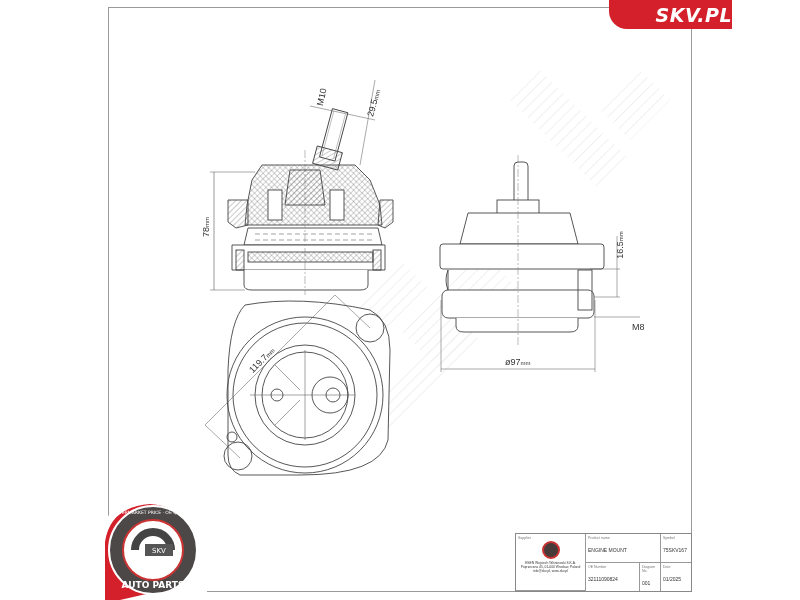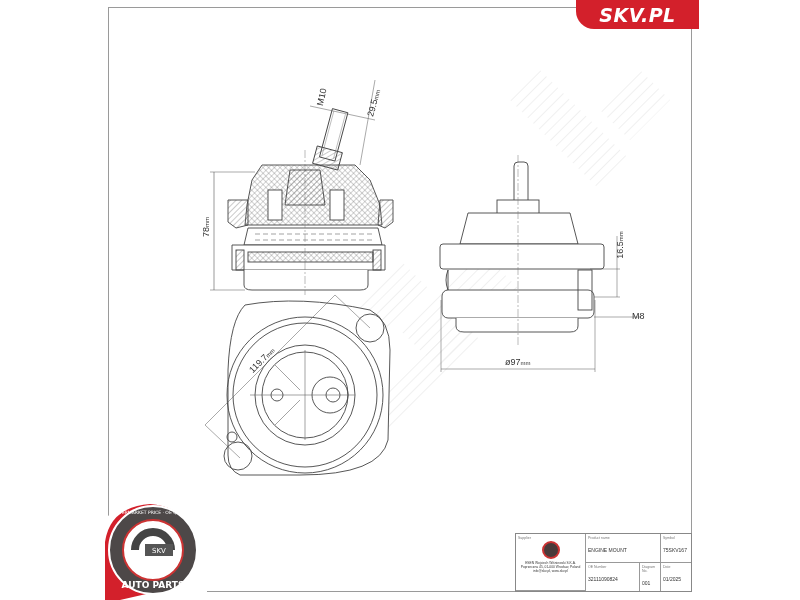--- a/index.html
+++ b/index.html
@@ -1,18 +1,18 @@
 <!DOCTYPE html>
 <html><head>
 <meta charset="utf-8">
 <style>
   html,body{margin:0;padding:0;background:#fff;}
   body{width:800px;height:600px;position:relative;overflow:hidden;font-family:"Liberation Sans",sans-serif;color:#333;}
   .frame{position:absolute;left:108px;top:7px;width:584px;height:585px;border:1px solid #9a9a9a;box-sizing:border-box;}
-  .brand{position:absolute;left:576px;top:0;width:123px;height:29px;background:#d3202b;border-bottom-left-radius:18px;display:flex;align-items:center;justify-content:center;}
+  .brand{position:absolute;left:609px;top:0;width:123px;height:29px;background:#d3202b;border-bottom-left-radius:18px;display:flex;align-items:center;justify-content:flex-end;}
   .brand span{color:#fff;font-weight:bold;font-size:19px;font-style:italic;letter-spacing:0.5px;font-family:"DejaVu Sans",sans-serif;}
   svg.drawing{position:absolute;left:0;top:0;}
   .dim{position:absolute;font-size:9px;color:#333;font-family:"Liberation Sans Narrow","Liberation Sans",sans-serif;white-space:nowrap;}
   .dim small{font-size:6px;}
   .title-block{position:absolute;left:515px;top:533px;width:177px;height:59px;border:1px solid #888;box-sizing:border-box;display:grid;grid-template-columns:70px 54px 21px 1fr;grid-template-rows:29px 1fr;font-size:4.5px;color:#444;background:#fff;}
   .tb-cell{border-right:1px solid #999;border-bottom:1px solid #999;padding:2px;box-sizing:border-box;position:relative;}
   .tb-lbl{font-size:3.5px;color:#777;display:block;}
   .tb-val{font-size:5px;color:#333;display:block;margin-top:7px;}
   .tb-supplier{grid-row:1 / span 2;text-align:center;}
   .tb-logo{width:18px;height:18px;border-radius:50%;background:#4a3b3b;border:2px solid #c33;margin:1px auto 2px;box-sizing:border-box;}
@@ -136,21 +136,21 @@
 </div>
 <div class="dim" style="left:360px;top:98px;transform:rotate(-75deg);">
   <span>29.5</span><small>mm</small>
 </div>
 <div class="dim" style="left:196px;top:222px;transform:rotate(-90deg);">
   <span>78</span><small>mm</small>
 </div>
 <div class="dim" style="left:606px;top:240px;transform:rotate(-90deg);">
   <span>16.5</span><small>mm</small>
 </div>
-<div class="dim" style="left:632px;top:311px;text-align:right;">
+<div class="dim" style="left:632px;top:322px;text-align:right;">
   <span>M8</span>
 </div>
 <div class="dim" style="left:505px;top:357px;">
   <span>ø97</span><small>mm</small>
 </div>
 <div class="dim" style="left:246px;top:355px;transform:rotate(-45deg);">
   <span>119.7</span><small>mm</small>
 </div>
 
 <svg class="badge" viewBox="0 0 112 108">

